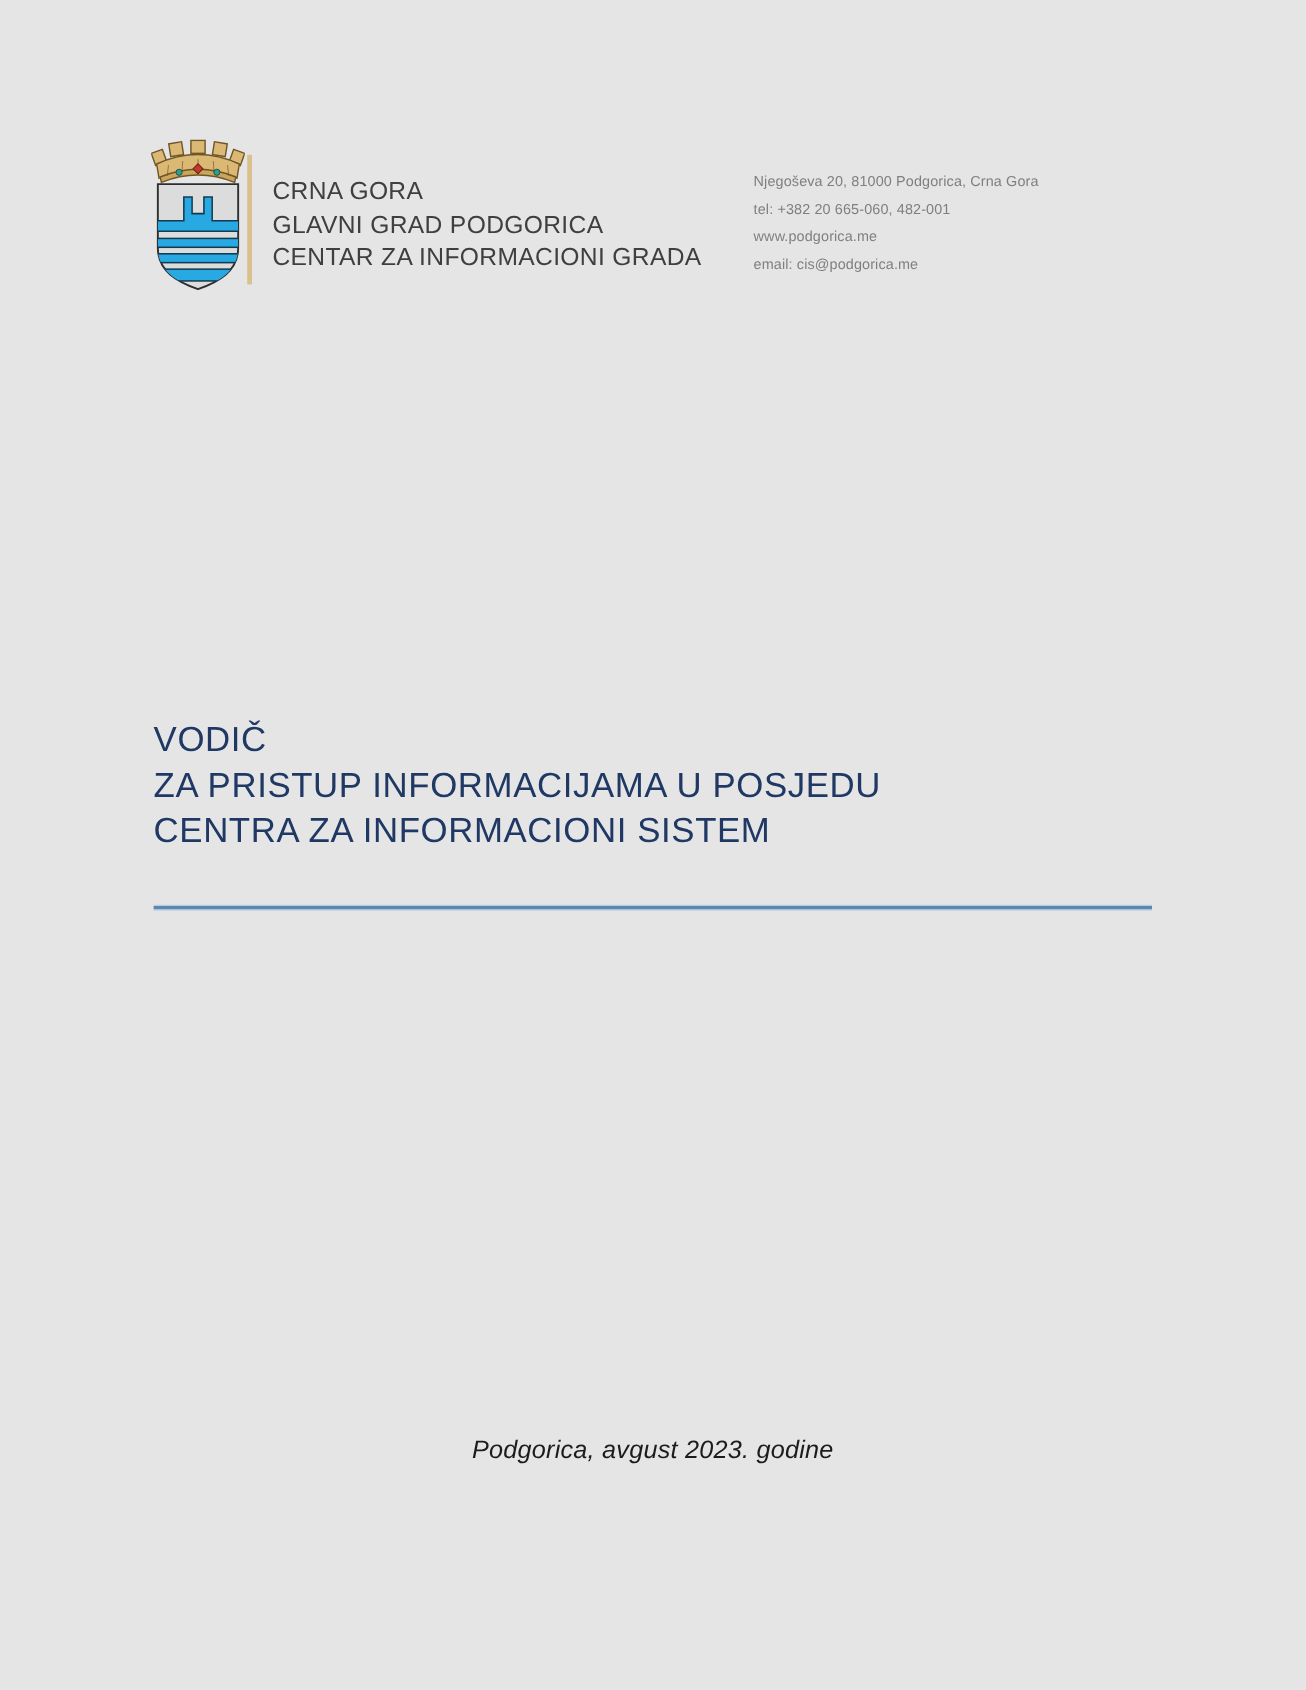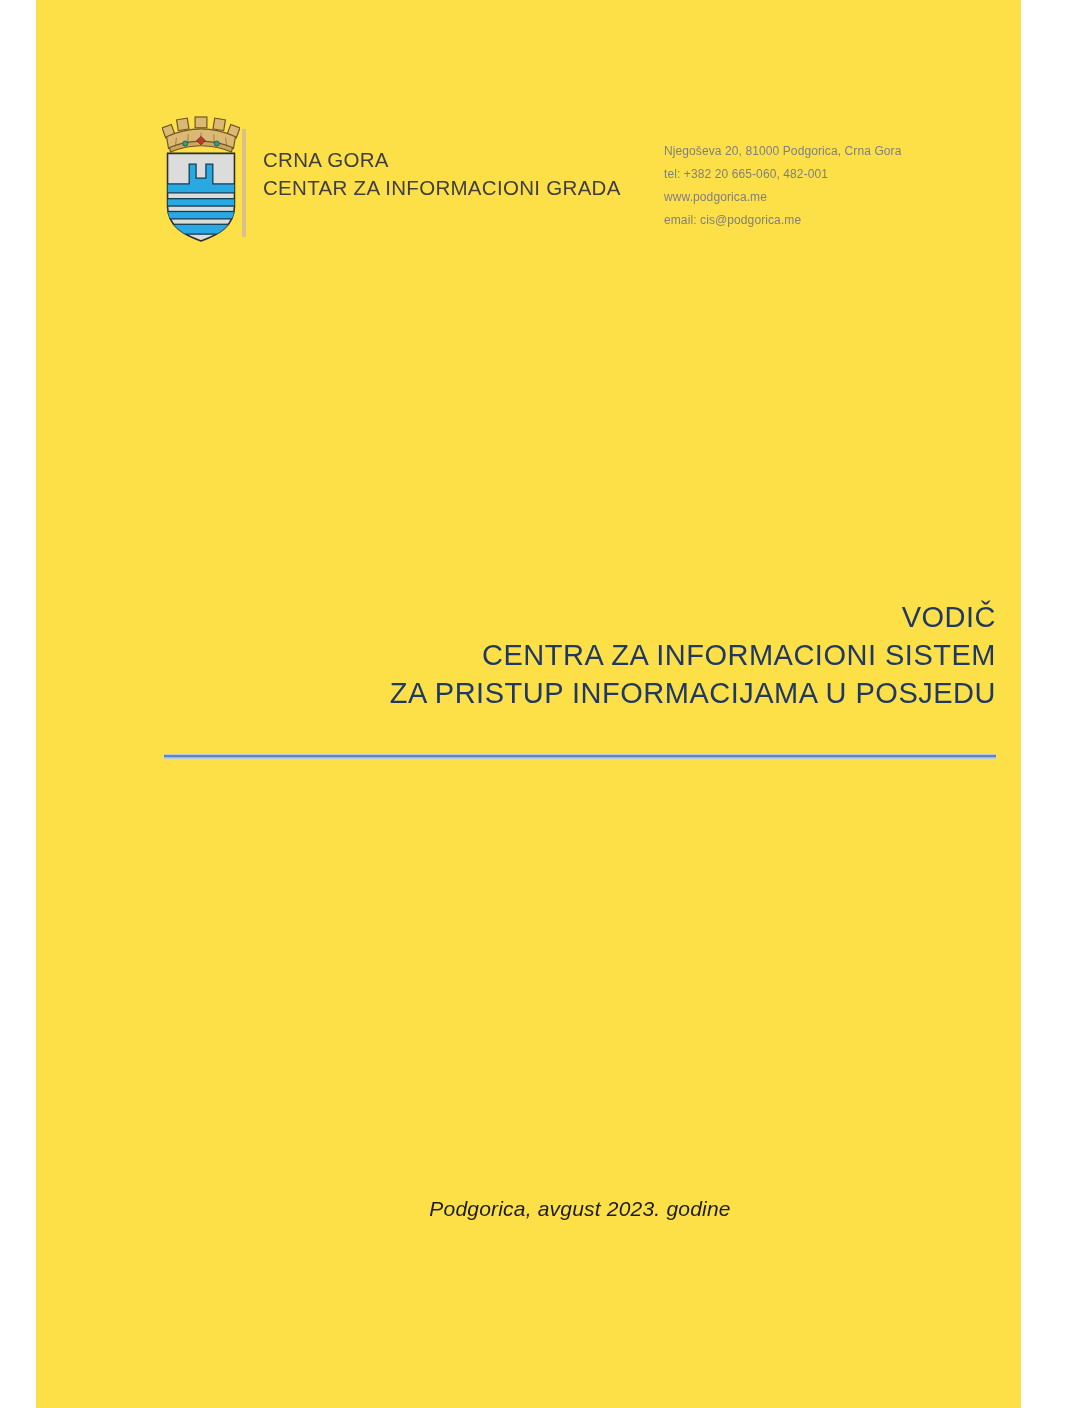--- a/index.html
+++ b/index.html
@@ -2,26 +2,25 @@
 <html><head>
 <meta charset="utf-8">
 <style>
   html, body {
     margin: 0;
     padding: 0;
     background: #ffffff;
   }
   .page {
     position: relative;
-    width: 985px;
+    width: 1088px;
     height: 1408px;
-    background: #fde047;
+    background: #e5e5e5;
     font-family: "Liberation Sans", "DejaVu Sans", sans-serif;
     overflow: hidden;
-    margin-left: 36px;
   }
 
   
   .coat-of-arms {
     position: absolute;
     left: 126px;
     top: 116px;
   }
   .header-divider {
     position: absolute;
@@ -52,21 +51,21 @@
     white-space: nowrap;
   }
 
   
   .title-block {
     position: absolute;
     left: 128px;
     top: 598px;
     width: 832px;
     margin: 0;
-    text-align: right;
+    text-align: left;
     color: #1F3864;
     font-size: 29px;
     font-weight: normal;
     line-height: 38px;
     letter-spacing: 0.5px;
     white-space: nowrap;
   }
   .title-rule {
     position: absolute;
     left: 128px;
@@ -127,32 +126,33 @@
       <rect x="4" y="84" width="70" height="7.5"></rect>
       <rect x="4" y="97" width="70" height="7.5"></rect>
       <rect x="4" y="110" width="70" height="10"></rect>
     </g>
   </svg>
 
   <div class="header-divider"></div>
 
   <div class="org-block">
     <div>CRNA GORA</div>
+    <div>GLAVNI GRAD PODGORICA</div>
     <div>CENTAR ZA INFORMACIONI GRADA</div>
   </div>
 
   <div class="contact-block">
     <div>Njegoševa 20, 81000 Podgorica, Crna Gora</div>
     <div>tel: +382 20 665-060, 482-001</div>
     <div>www.podgorica.me</div>
     <div>email: cis@podgorica.me</div>
   </div>
 
   <h1 class="title-block">
     <div>VODIČ</div>
+    <div>ZA PRISTUP INFORMACIJAMA U POSJEDU</div>
     <div>CENTRA ZA INFORMACIONI SISTEM</div>
-    <div>ZA PRISTUP INFORMACIJAMA U POSJEDU</div>
   </h1>
   <div class="title-rule"></div>
 
   <div class="date-line">Podgorica, avgust 2023. godine</div>
 
 </div>
 
 </body></html>

